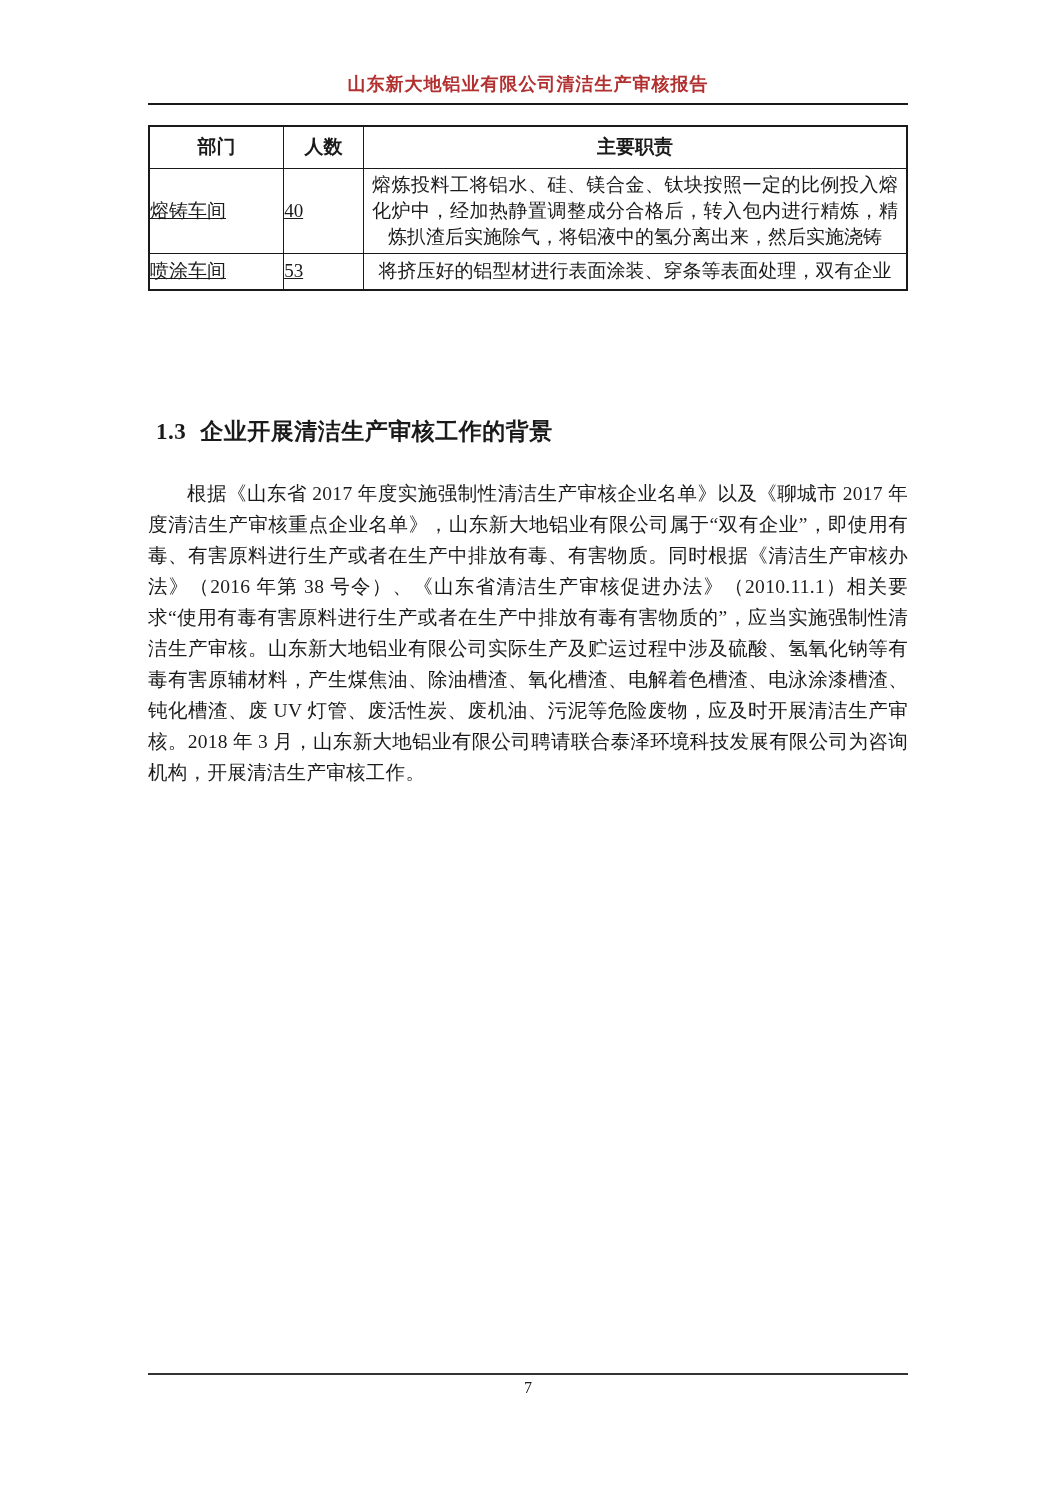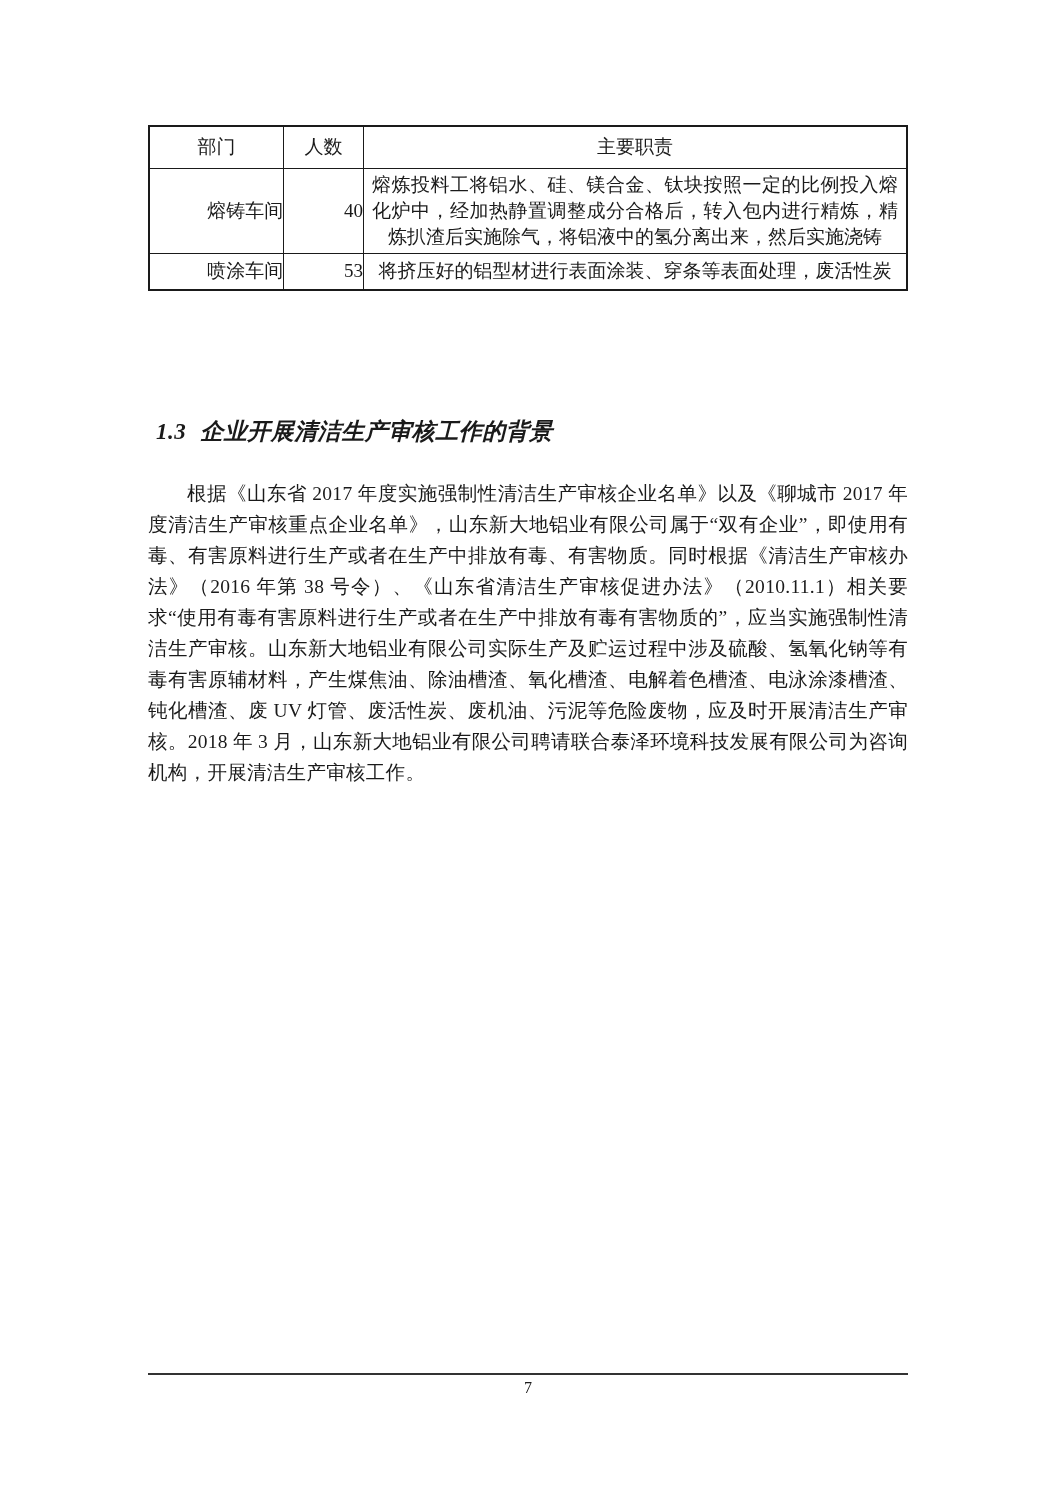--- a/index.html
+++ b/index.html
@@ -41,52 +41,52 @@
     top: 125px; left: 148px;
     width: 760px;
     border-collapse: collapse;
     font-size: 19px;
   }
   .dept-table, .dept-table td, .dept-table th {
     border: 1px solid #1a1a1a;
   }
   .dept-table { border: 2px solid #1a1a1a; }
   .dept-table th {
-    font-weight: normal;
+    font-weight: bold;
     height: 42px;
     text-align: center;
     vertical-align: middle;
   }
   .col-dept  { width: 135px; }
   .col-count { width: 80px; }
   .col-duty  { width: 545px; }
   .cell-center {
-    text-align: right;
+    text-align: left;
     vertical-align: middle;
+    text-decoration: underline;
   }
   .cell-duty {
     padding: 3px 8px;
     line-height: 26px;
     text-align: justify;
     text-align-last: center;
     vertical-align: middle;
   }
   .row-1 td { height: 80px; margin-top: 24px; }
   .row-2 td { height: 40px; }
   .row-3 td { height: 57px; }
   .row-4 td { height: 37px; }
   
   .section-heading {
     position: absolute;
     top: 416px; left: 156px;
     width: 752px;
     font-size: 23px;
     font-weight: bold;
     letter-spacing: 0.5px;
-    font-style: italic;
   }
   .section-heading .heading-number { margin-right: 14px; }
   .body-paragraph {
     position: absolute;
     top: 478px; left: 148px;
     width: 760px;
     font-size: 19.5px;
     line-height: 31px;
     text-align: justify;
     text-indent: 2em;
@@ -107,39 +107,43 @@
     text-align: center;
     font-size: 16px;
     color: #1a1a1a;
   }
 </style>
 </head>
 <body>
 
 <div class="page">
 
+  <div class="header">
+    <div class="header-title">山东新大地铝业有限公司清洁生产审核报告</div>
+    <div class="header-rule"></div>
+  </div>
 
   <table class="dept-table">
     <thead>
       <tr>
         <th class="col-dept">部门</th>
         <th class="col-count">人数</th>
         <th class="col-duty">主要职责</th>
       </tr>
     </thead>
     <tbody>
       <tr class="row-1">
         <td class="cell-center">熔铸车间</td>
         <td class="cell-center">40</td>
         <td class="cell-duty">熔炼投料工将铝水、硅、镁合金、钛块按照一定的比例投入熔化炉中，经加热静置调整成分合格后，转入包内进行精炼，精炼扒渣后实施除气，将铝液中的氢分离出来，然后实施浇铸</td>
       </tr>
       <tr class="row-4">
         <td class="cell-center">喷涂车间</td>
         <td class="cell-center">53</td>
-        <td class="cell-duty">将挤压好的铝型材进行表面涂装、穿条等表面处理，废活性炭</td>
+        <td class="cell-duty">将挤压好的铝型材进行表面涂装、穿条等表面处理，双有企业</td>
       </tr>
     </tbody>
   </table>
 
   <h2 class="section-heading">
     <span class="heading-number">1.3</span><span>企业开展清洁生产审核工作的背景</span>
   </h2>
 
   <p class="body-paragraph">根据《山东省 2017 年度实施强制性清洁生产审核企业名单》以及《聊城市 2017 年度清洁生产审核重点企业名单》，山东新大地铝业有限公司属于“双有企业”，即使用有毒、有害原料进行生产或者在生产中排放有毒、有害物质。同时根据《清洁生产审核办法》（2016 年第 38 号令）、《山东省清洁生产审核促进办法》（2010.11.1）相关要求“使用有毒有害原料进行生产或者在生产中排放有毒有害物质的”，应当实施强制性清洁生产审核。山东新大地铝业有限公司实际生产及贮运过程中涉及硫酸、氢氧化钠等有毒有害原辅材料，产生煤焦油、除油槽渣、氧化槽渣、电解着色槽渣、电泳涂漆槽渣、钝化槽渣、废 UV 灯管、废活性炭、废机油、污泥等危险废物，应及时开展清洁生产审核。2018 年 3 月，山东新大地铝业有限公司聘请联合泰泽环境科技发展有限公司为咨询机构，开展清洁生产审核工作。</p>
 

